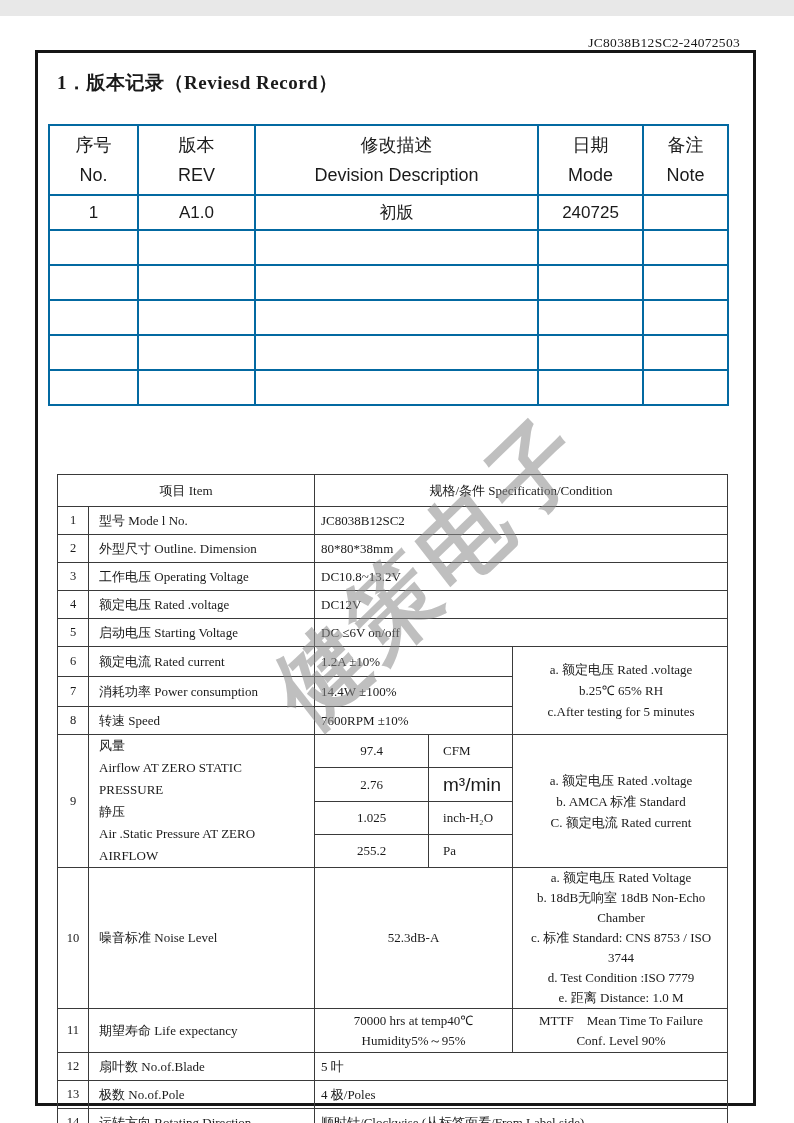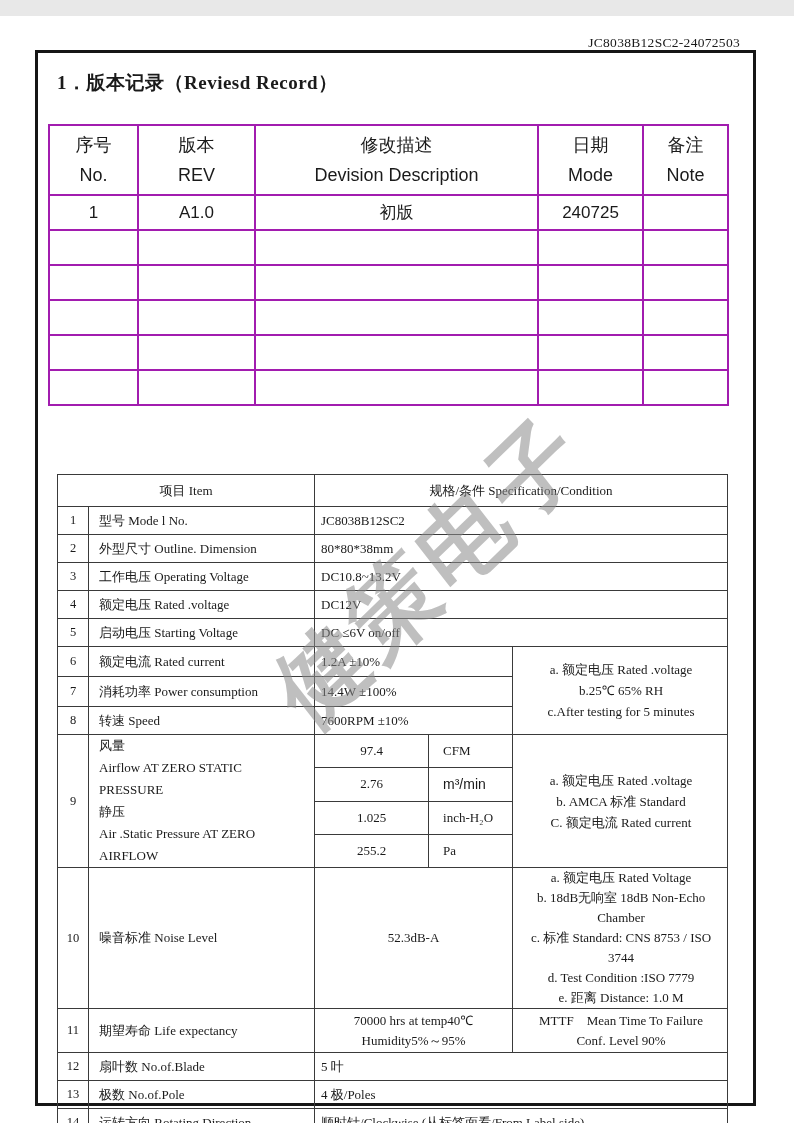--- a/index.html
+++ b/index.html
@@ -23,21 +23,21 @@
   }
   .title1 { top:54px; }
   .title2 { top:416px; }
 
   
   table.t1 {
     position:absolute; left:48px; top:108px; width:679px;
     border-collapse:collapse; table-layout:fixed; z-index:2;
     font-family:"Liberation Sans", sans-serif;
   }
-  table.t1 td { border:2px solid #a21caf; text-align:center; vertical-align:middle; }
+  table.t1 td { border:2px solid #0369a1; text-align:center; vertical-align:middle; }
   table.t1 tr.hdr td { height:70px; font-size:18px; }
   table.t1 tr.hdr td div { line-height:30px; }
   table.t1 tr.data td { height:35px; font-size:17px; }
   table.t1 tr.empty td { height:35px; }
 
   
   table.t2 {
     position:absolute; left:57px; top:458px; width:670px;
     border-collapse:collapse; table-layout:fixed; z-index:2;
     font-family:"Liberation Serif", serif; font-size:13px;
@@ -51,21 +51,21 @@
   table.t2 td.unit { text-align:left; padding-left:14px; }
   table.t2 td.cond { text-align:center; padding-left:8px; line-height:20px; }
   table.t2 tr.h28 td { height:28px; }
   table.t2 tr.h30 td { height:30px; }
   table.t2 tr.sub td { height:22px; }
   table.t2 tr.h122 td { height:122px; }
   table.t2 tr.h44 td { height:44px; }
   .lines22 div { line-height:22px; }
   .lines21 div { line-height:21px; }
   .lines20 div { line-height:20px; }
-  .sansu { font-family:"Liberation Sans", sans-serif; font-size:14px; }
+  .sansu { font-family:"Liberation Sans", sans-serif; font-size:19px; }
 
   
   .watermark {
     position:absolute; left:222px; top:492px; width:416px; height:124px;
     line-height:124px; text-align:center; z-index:5; pointer-events:none;
     font-size:92px; font-weight:bold; letter-spacing:6px;
     font-family:"DejaVu Serif", serif;
     transform:rotate(-44deg) skewX(-6deg);
     opacity:0.55;
   }

